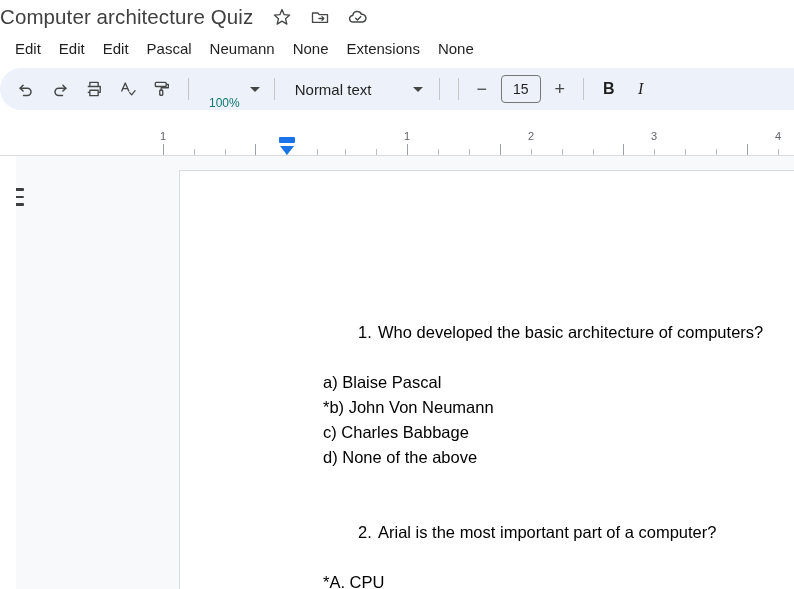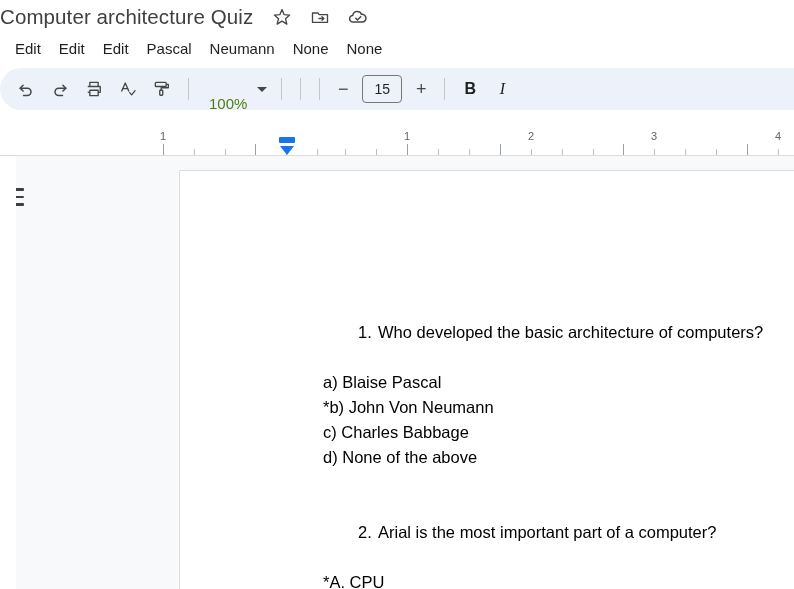--- a/index.html
+++ b/index.html
@@ -108,21 +108,21 @@
   }
   .zoom-ctl {
     display: flex;
     align-items: center;
     height: 30px;
     border-radius: 4px;
     padding: 0 4px 0 10px;
     gap: 10px;
     flex: none;
   }
-  .zoom-ctl .lbl { font-size: 15px; color: #4d7c0f; white-space: nowrap; margin-top: 28px; }
+  .zoom-ctl .lbl { font-size: 12px; color: #0f766e; white-space: nowrap; margin-top: 28px; }
   .caret {
     width: 0; height: 0;
     border-left: 5px solid transparent;
     border-right: 5px solid transparent;
     border-top: 5px solid #444746;
   }
   .style-ctl {
     display: flex; align-items: center;
     height: 30px; border-radius: 4px;
     padding: 0 6px 0 10px;
@@ -291,20 +291,21 @@
     </div>
   </div>
 
   <div class="menubar">
     <div class="menu-item">Edit</div>
     <div class="menu-item">Edit</div>
     <div class="menu-item">Edit</div>
     <div class="menu-item">Pascal</div>
     <div class="menu-item">Neumann</div>
     <div class="menu-item">None</div>
+    <div class="menu-item">Extensions</div>
     <div class="menu-item">None</div>
   </div>
 
   <div class="toolbar-wrap">
     <div class="toolbar">
 
       <div class="tb-btn">
         <svg width="20" height="20" viewBox="0 0 24 24" fill="none" stroke="#444746" stroke-width="1.8" stroke-linecap="round" stroke-linejoin="round">
           <path d="M8.5 7.5L5 11l3.5 3.5"></path>
           <path d="M5 11h8.6a4.4 4.4 0 0 1 0 8.8H9"></path>
@@ -345,20 +346,24 @@
 
       <div class="tb-sep"></div>
 
       <div class="zoom-ctl">
         <span class="lbl">100%</span>
         <span class="caret"></span>
       </div>
 
       <div class="tb-sep"></div>
 
+      <div class="style-ctl">
+        <span class="lbl">Normal text</span>
+        <span class="caret"></span>
+      </div>
 
       <div class="tb-sep"></div>
 
 
       <div class="tb-sep"></div>
 
       <div class="size-ctl">
         <div class="size-pm">−</div>
         <div class="size-box">15</div>
         <div class="size-pm">+</div>

